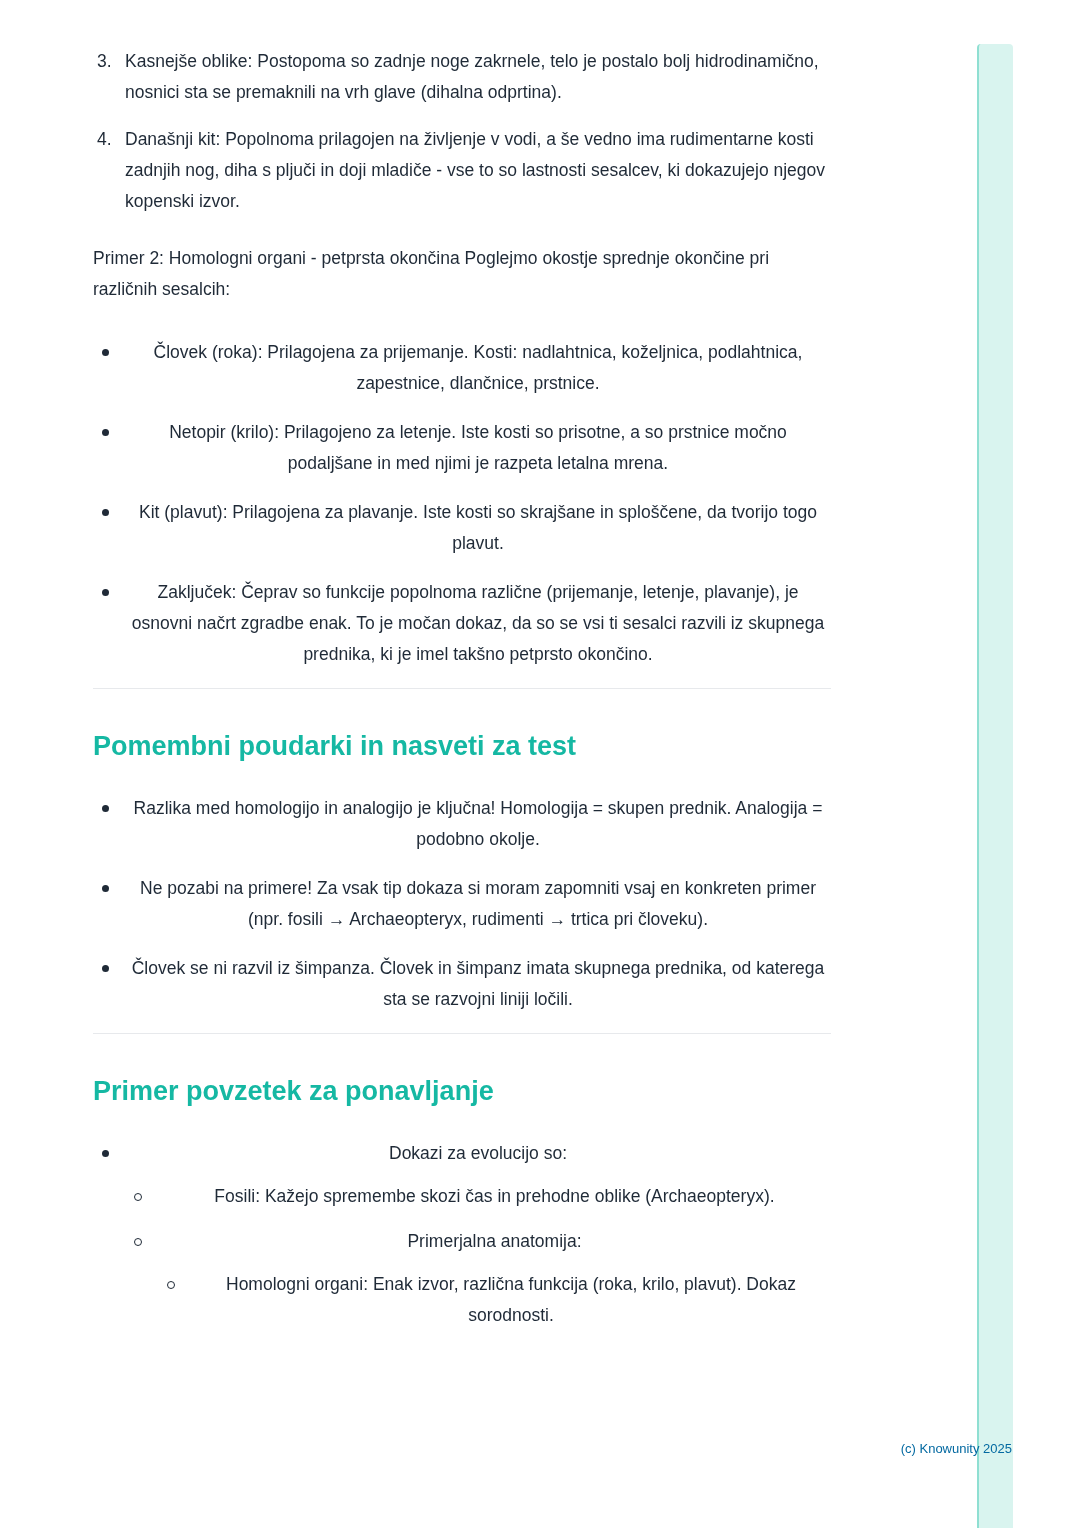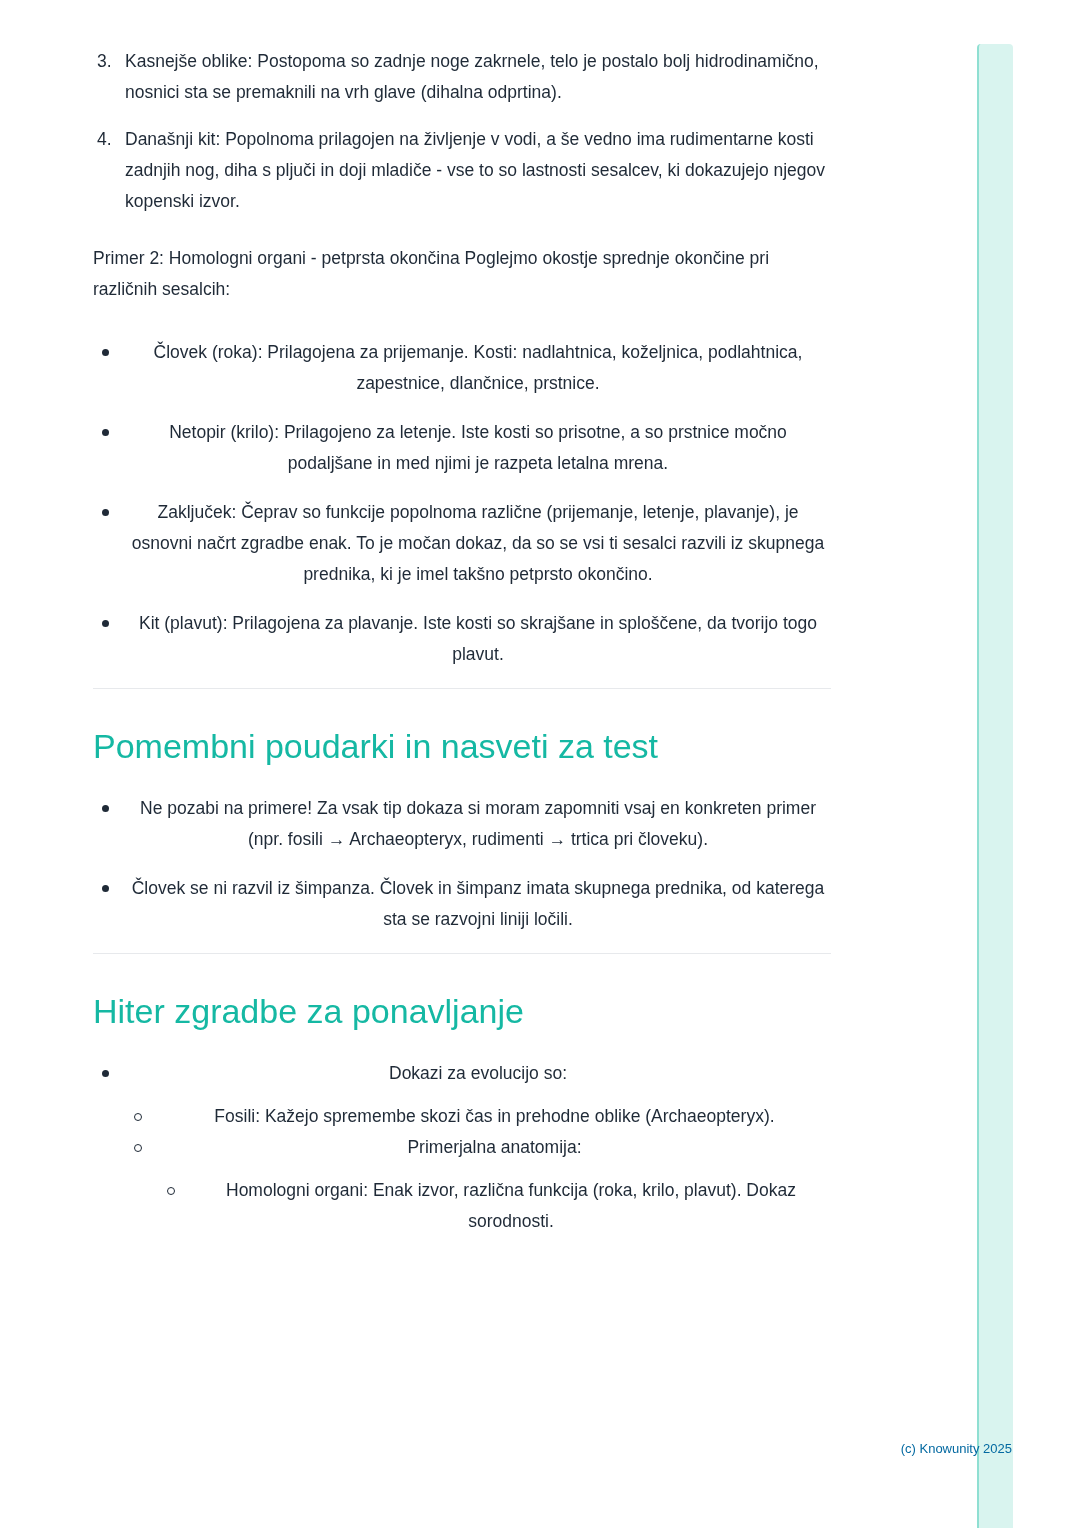--- a/index.html
+++ b/index.html
@@ -29,32 +29,32 @@
   .para { margin: 0 0 32px 0; }
 
   ul.blist { list-style: none; margin: 0; padding: 0; }
   ul.blist > li { position: relative; padding-left: 32px; margin-bottom: 18px; text-align: center; }
   .dot {
     position: absolute; left: 9px; top: 12px;
     width: 7px; height: 7px; border-radius: 50%;
     background: #1f2a37;
   }
   ul.sublist { list-style: none; margin: 12px 0 0 0; padding: 0; }
-  ul.sublist > li { position: relative; padding-left: 33px; margin-bottom: 0; }
+  ul.sublist > li { position: relative; padding-left: 33px; margin-bottom: 14px; }
   ul.sublist > li:last-child { margin-bottom: 2px; }
   .circle {
     position: absolute; left: 9px; top: 12px;
     width: 6px; height: 6px; border-radius: 50%;
     border: 1.6px solid #1f2a37; background: transparent;
   }
 
   .divider { border: none; border-top: 1px solid #e7e9ec; margin: 0; }
 
   h2.heading {
-    font-size: 34px; line-height: 34px; font-weight: 400;
+    font-size: 27px; line-height: 34px; font-weight: 700;
     color: #15b8a3;
     margin: 40px 0 30px 0;
   }
 
   .side-strip {
     position: absolute;
     left: 977px; top: 44px;
     width: 34px; height: 1484px;
     background: #d9f4ef;
     border-left: 2px solid #8fdfd2;
@@ -94,43 +94,46 @@
     </p>
 
     <ul class="blist">
       <li>
         <span class="dot"></span><span class="b">Človek (roka):</span><span> Prilagojena za prijemanje. Kosti: nadlahtnica, koželjnica, podlahtnica, zapestnice, dlančnice, prstnice.</span>
       </li>
       <li>
         <span class="dot"></span><span class="b">Netopir (krilo):</span><span> Prilagojeno za letenje. Iste kosti so prisotne, a so prstnice močno podaljšane in med njimi je razpeta letalna mrena.</span>
       </li>
       <li>
-        <span class="dot"></span><span class="b">Zaključek:</span><span> Čeprav so funkcije popolnoma različne (prijemanje, letenje, plavanje), je osnovni načrt zgradbe enak. To je močan dokaz, da so se vsi ti sesalci razvili iz skupnega prednika, ki je imel takšno petprsto okončino.</span>
+        <span class="dot"></span><span class="b">Kit (plavut):</span><span> Prilagojena za plavanje. Iste kosti so skrajšane in sploščene, da tvorijo togo plavut.</span>
       </li>
       <li>
-        <span class="dot"></span><span class="b">Kit (plavut):</span><span> Prilagojena za plavanje. Iste kosti so skrajšane in sploščene, da tvorijo togo plavut.</span>
+        <span class="dot"></span><span class="b">Zaključek:</span><span> Čeprav so funkcije popolnoma različne (prijemanje, letenje, plavanje), je osnovni načrt zgradbe enak. To je močan dokaz, da so se vsi ti sesalci razvili iz skupnega prednika, ki je imel takšno petprsto okončino.</span>
       </li>
     </ul>
 
     <hr class="divider">
 
     <h2 class="heading">Pomembni poudarki in nasveti za test</h2>
 
     <ul class="blist">
+      <li>
+        <span class="dot"></span><span class="b">Razlika med homologijo in analogijo je ključna!</span><span> Homologija = skupen prednik. Analogija = podobno okolje.</span>
+      </li>
       <li>
         <span class="dot"></span><span class="b"></span><span>Ne pozabi na primere! Za vsak tip dokaza si moram zapomniti vsaj en konkreten primer (npr. fosili → Archaeopteryx, rudimenti → trtica pri človeku).</span>
       </li>
       <li>
         <span class="dot"></span><span class="b"></span><span>Človek se ni razvil iz šimpanza. Človek in šimpanz imata skupnega prednika, od katerega sta se razvojni liniji ločili.</span>
       </li>
     </ul>
 
     <hr class="divider">
 
-    <h2 class="heading">Hiter zgradbe za ponavljanje</h2>
+    <h2 class="heading">Primer povzetek za ponavljanje</h2>
 
     <ul class="blist">
       <li>
         <span class="dot"></span><span class="b">Dokazi za evolucijo so:</span><span></span>
         <ul class="sublist">
           <li>
             <span class="circle"></span><span class="b">Fosili:</span><span> Kažejo spremembe skozi čas in prehodne oblike (Archaeopteryx).</span>
           </li>
           <li>
             <span class="circle"></span><span class="b">Primerjalna anatomija:</span><span></span>

